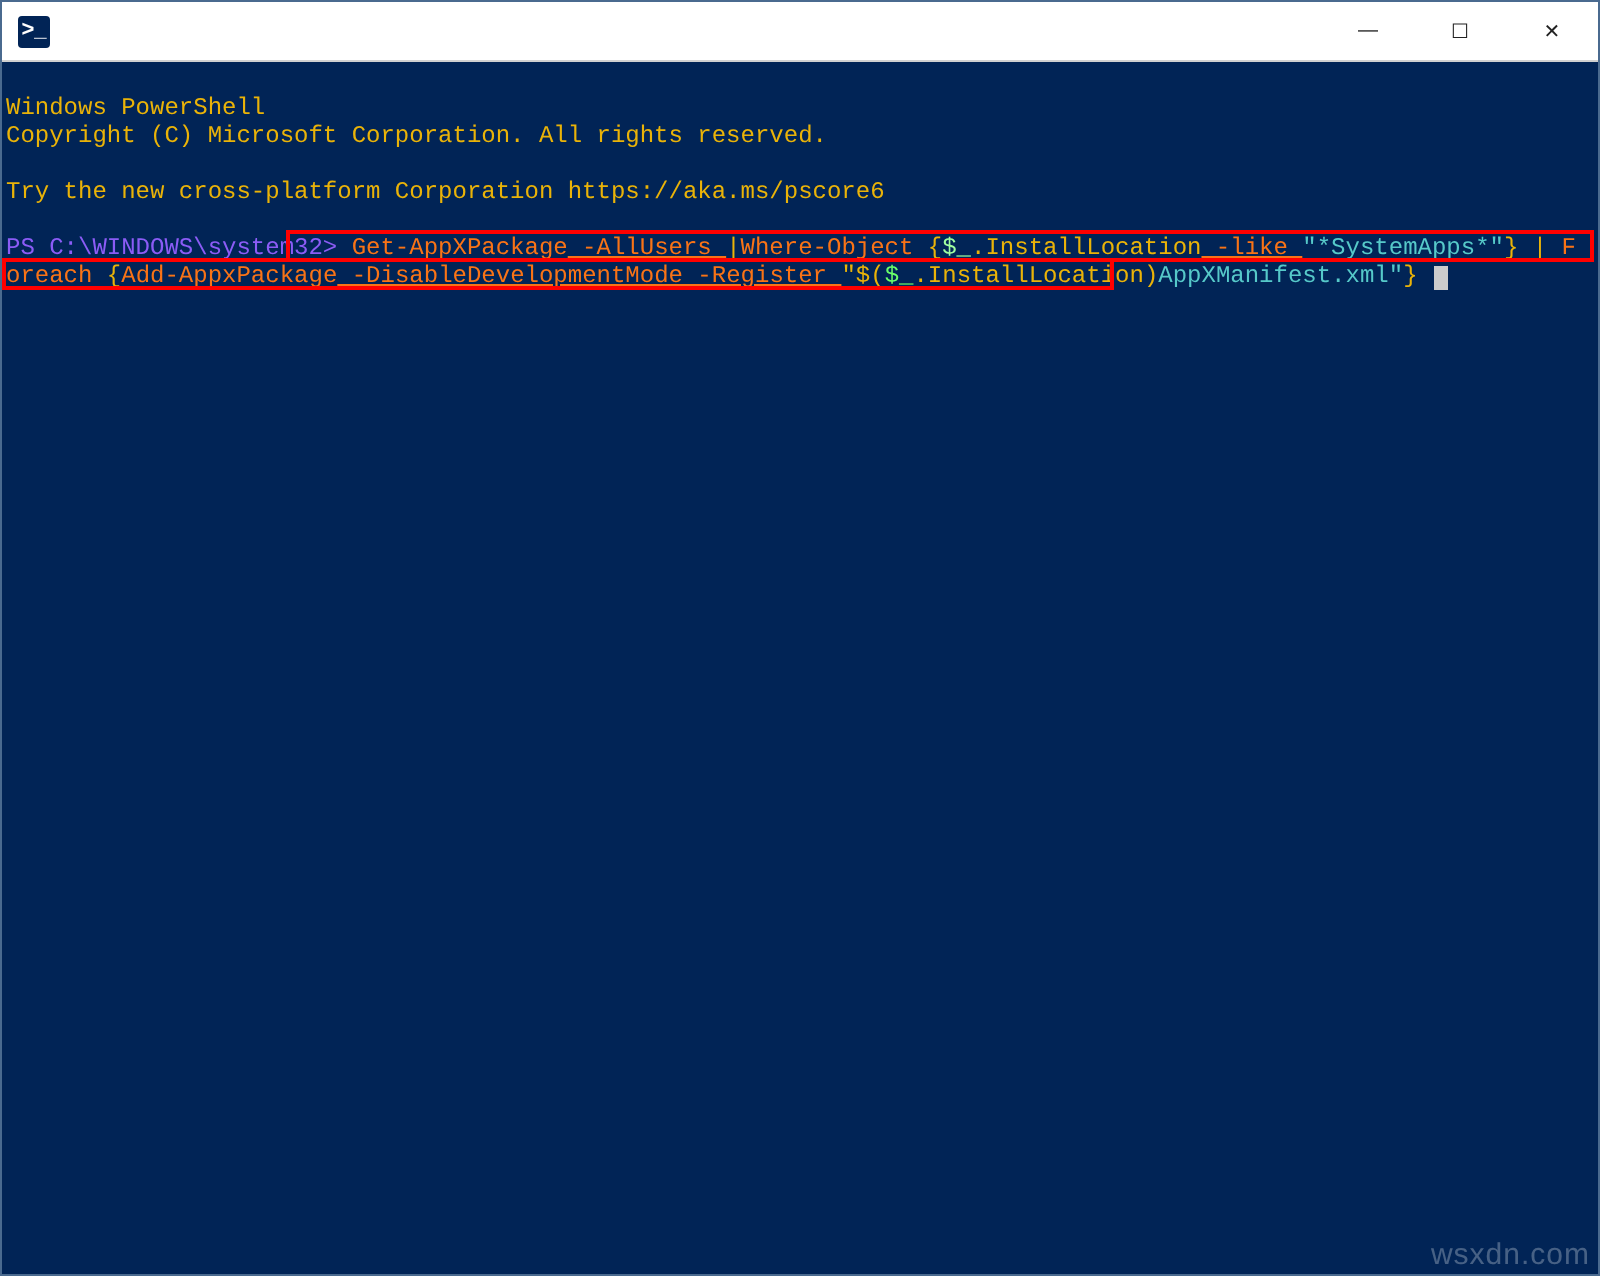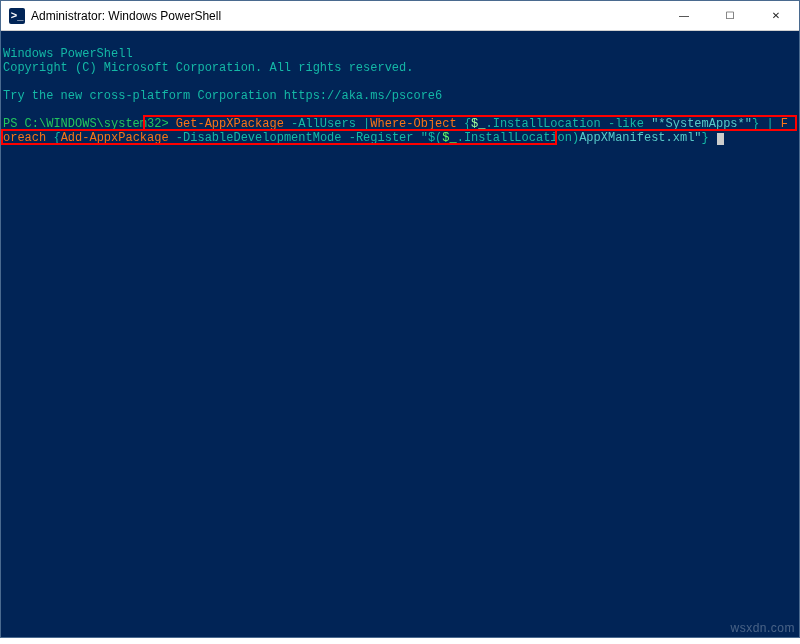--- a/index.html
+++ b/index.html
@@ -66,57 +66,56 @@
       padding: 2px 4px 4px 2px;
       line-height: 14px;
       overflow: hidden;
       white-space: pre;
       position: relative;
     }
     .cmd-wrap {
       white-space: pre-wrap;
       word-break: break-all;
     }
-    .prompt { color: #22c55e; }
+    .prompt { color: #8b5cf6; }
     .hl-box {
       position: absolute;
       border: 2px solid #ff0000;
       pointer-events: none;
     }
     .c-yellow { color: #f97316; }
-    .c-gray { color: #14b8a6; }
+    .c-gray { color: #f97316; text-decoration: underline; }
     .c-cyan { color: #56c9c9; }
     .c-green { color: #6aff6a; }
     .c-lime { color: #a0ffa0; }
-    .c-text { color: #14b8a6; margin-top: 40px; }
+    .c-text { color: #eab308; margin-top: 40px; }
     .cursor {
       display: inline-block;
       width: 7px;
       height: 12px;
       background: #cccccc;
       vertical-align: text-bottom;
       margin-left: 1px;
     }
     .watermark {
       position: absolute;
       right: 4px;
       bottom: 2px;
       font-family: Arial, sans-serif;
-      font-size: 12px;
+      font-size: 15px;
       color: rgba(255,255,255,0.28);
       letter-spacing: 0.5px;
     }
   </style>
 </head>
 <body>
 
 <div class="window">
   <div class="titlebar">
     <div class="titlebar-icon">&gt;_</div>
-    <div class="titlebar-title">Administrator: Windows PowerShell</div>
     <div class="titlebar-spacer"></div>
     <div class="win-controls">
       <div class="win-btn">—</div>
       <div class="win-btn">☐</div>
       <div class="win-btn close">✕</div>
     </div>
   </div>
 
   <div class="terminal">
 <span class="c-text">Windows PowerShell</span>

